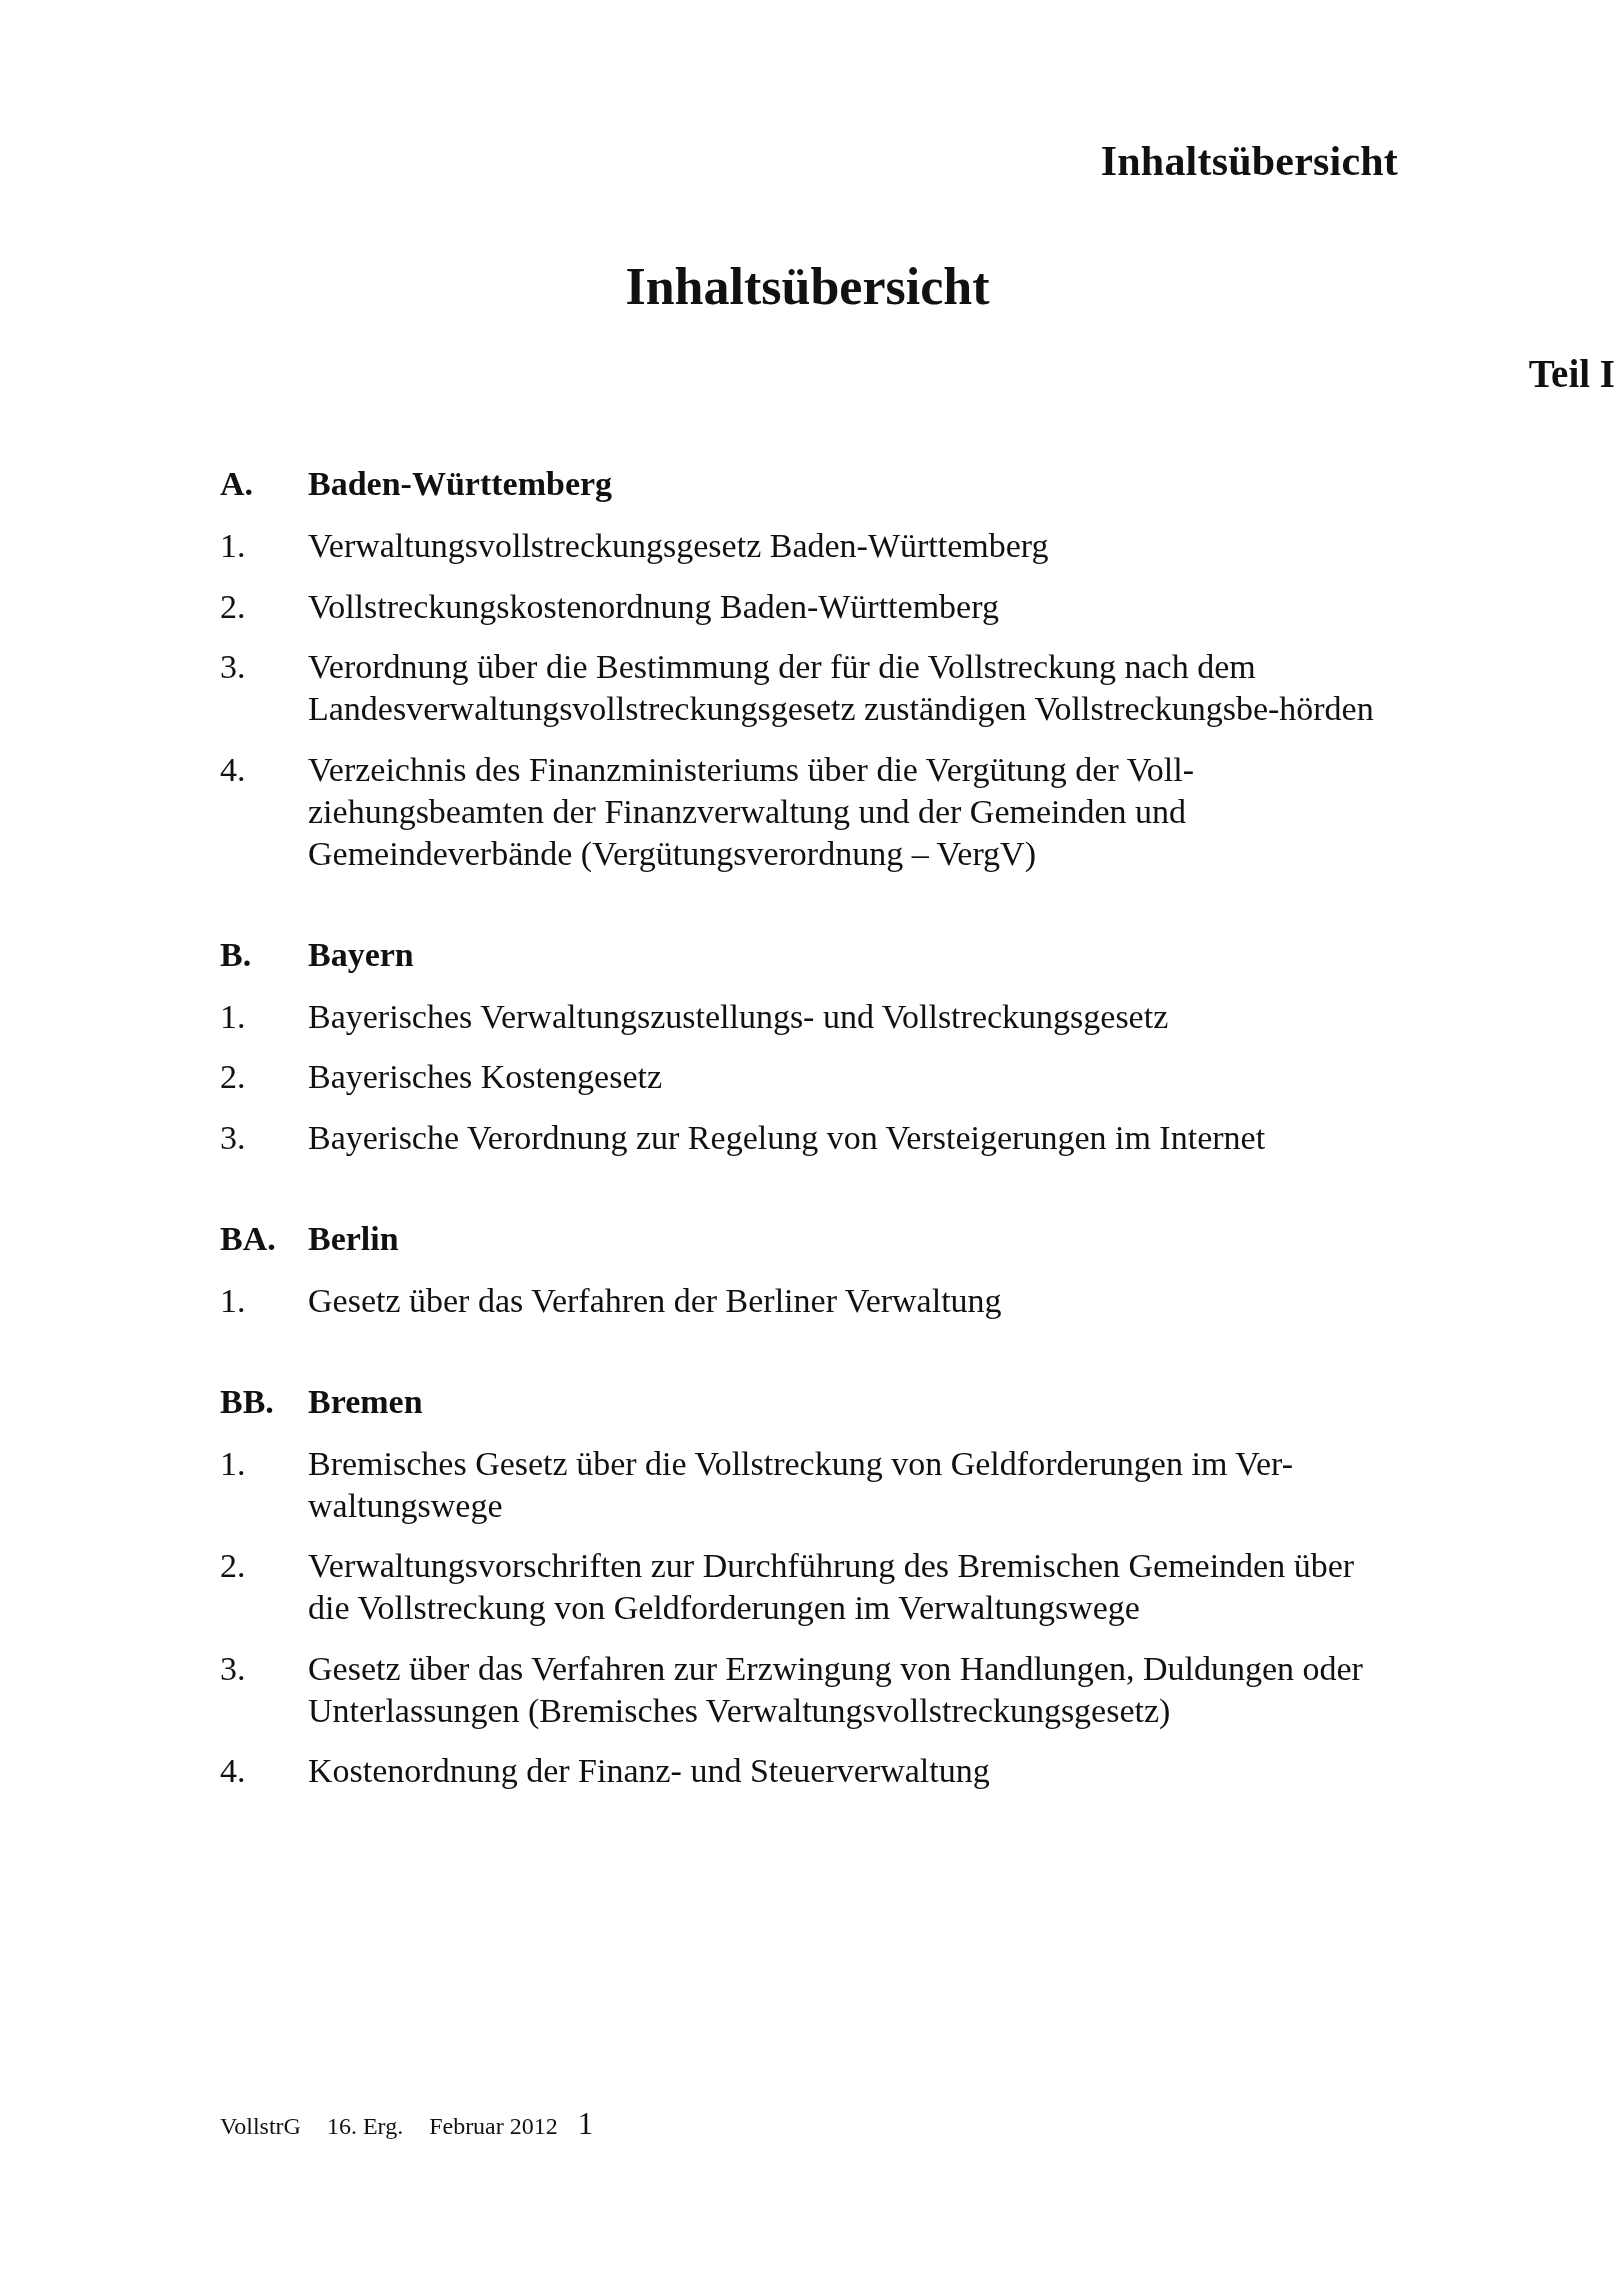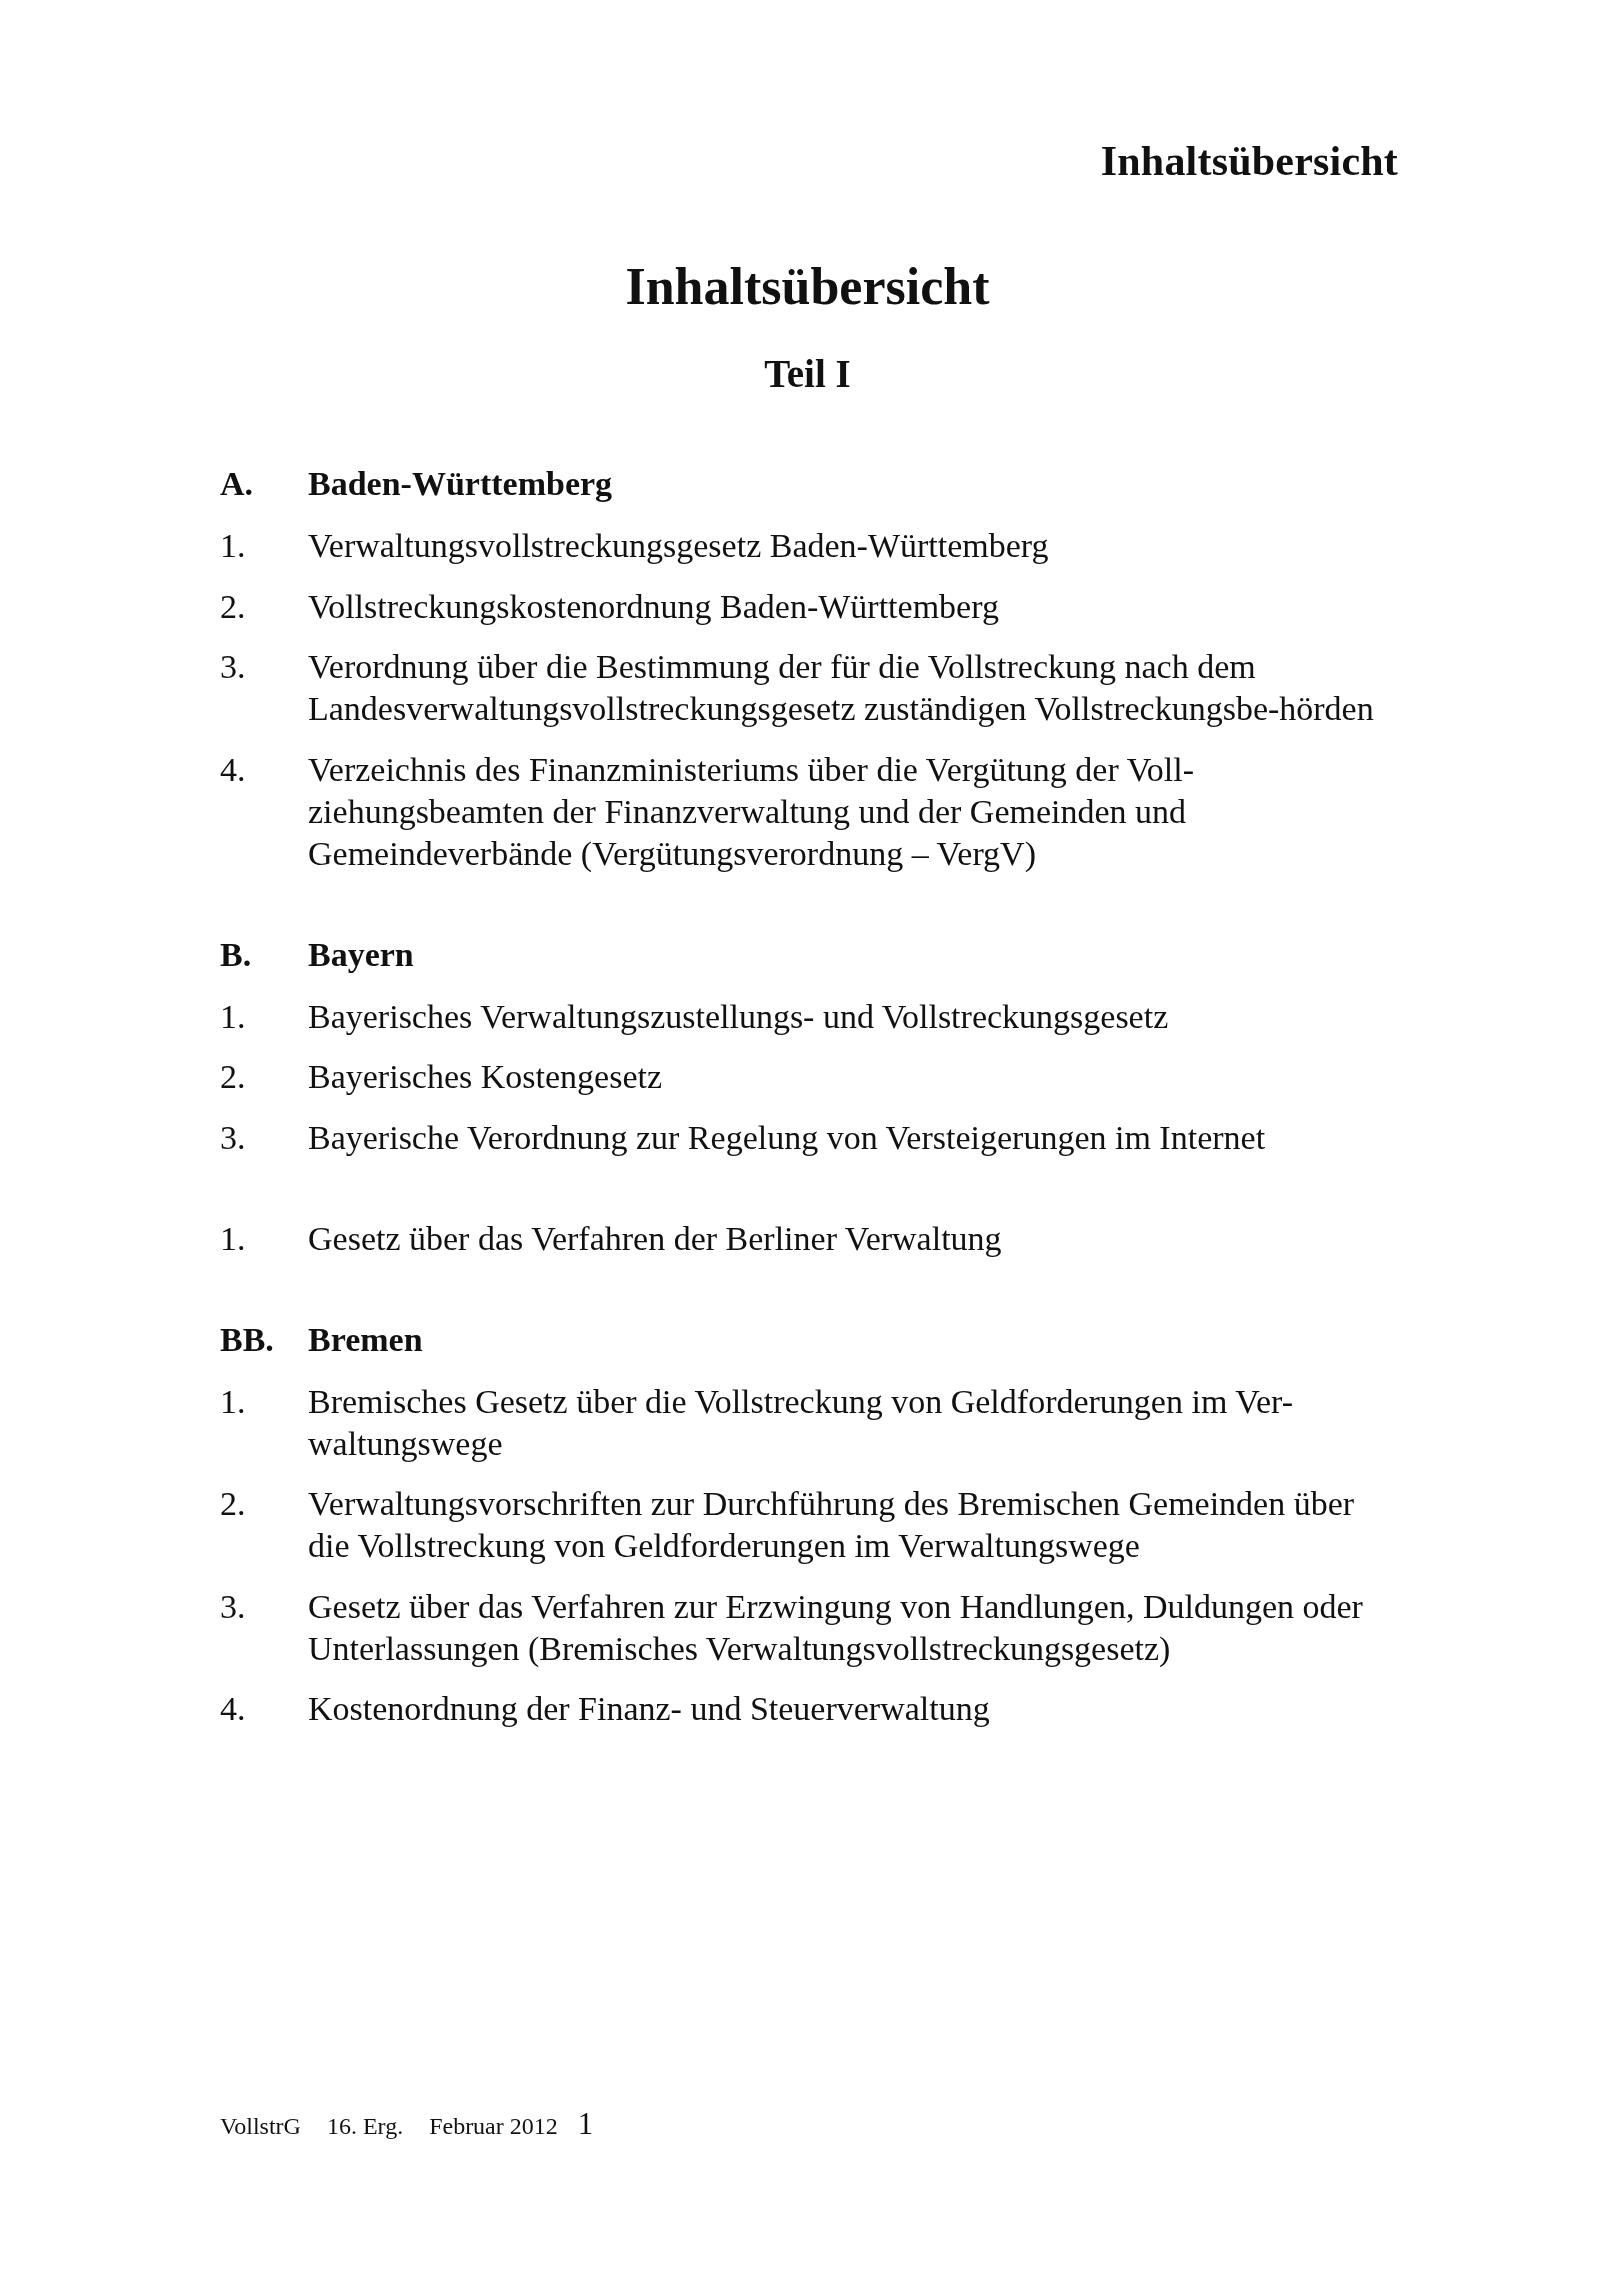--- a/index.html
+++ b/index.html
@@ -11,21 +11,21 @@
   .running-header {
     position: absolute; right: 217px; top: 137px;
     font-size: 42px; font-weight: bold; letter-spacing: 0.2px;
   }
   .title {
     position: absolute; left: 0; width: 1615px; top: 257px;
     text-align: center; font-size: 52px; font-weight: bold;
   }
   .part {
     position: absolute; left: 0; width: 1615px; top: 349px;
-    text-align: center; font-size: 39px; font-weight: bold; line-height: 50px;
+    text-align: right; font-size: 39px; font-weight: bold; line-height: 50px;
   }
   .toc { position: absolute; left: 220px; top: 463px; width: 1181px; }
   .section { margin-bottom: 59px; }
   .row { display: flex; font-size: 34px; line-height: 42px; margin-bottom: 18.5px; }
   .row .num { width: 88px; flex: 0 0 88px; }
   .row .txt { flex: 1; font-family: Liberation Serif, serif; }
   .row.head { font-weight: bold; margin-bottom: 20px; }
   .footer {
     position: absolute; left: 220px; top: 2106px; width: 1181px;
     display: flex; align-items: baseline;
@@ -83,20 +83,24 @@
       <span class="num">2.</span>
       <span class="txt">Bayerisches Kostengesetz</span>
     </div>
     <div class="row">
       <span class="num">3.</span>
       <span class="txt">Bayerische Verordnung zur Regelung von Versteigerungen im Internet</span>
     </div>
   </div>
 
   <div class="section">
+    <div class="row head">
+      <span class="num">BA.</span>
+      <span class="txt">Berlin</span>
+    </div>
     <div class="row">
       <span class="num">1.</span>
       <span class="txt">Gesetz über das Verfahren der Berliner Verwaltung</span>
     </div>
   </div>
 
   <div class="section">
     <div class="row head">
       <span class="num">BB.</span>
       <span class="txt">Bremen</span>

